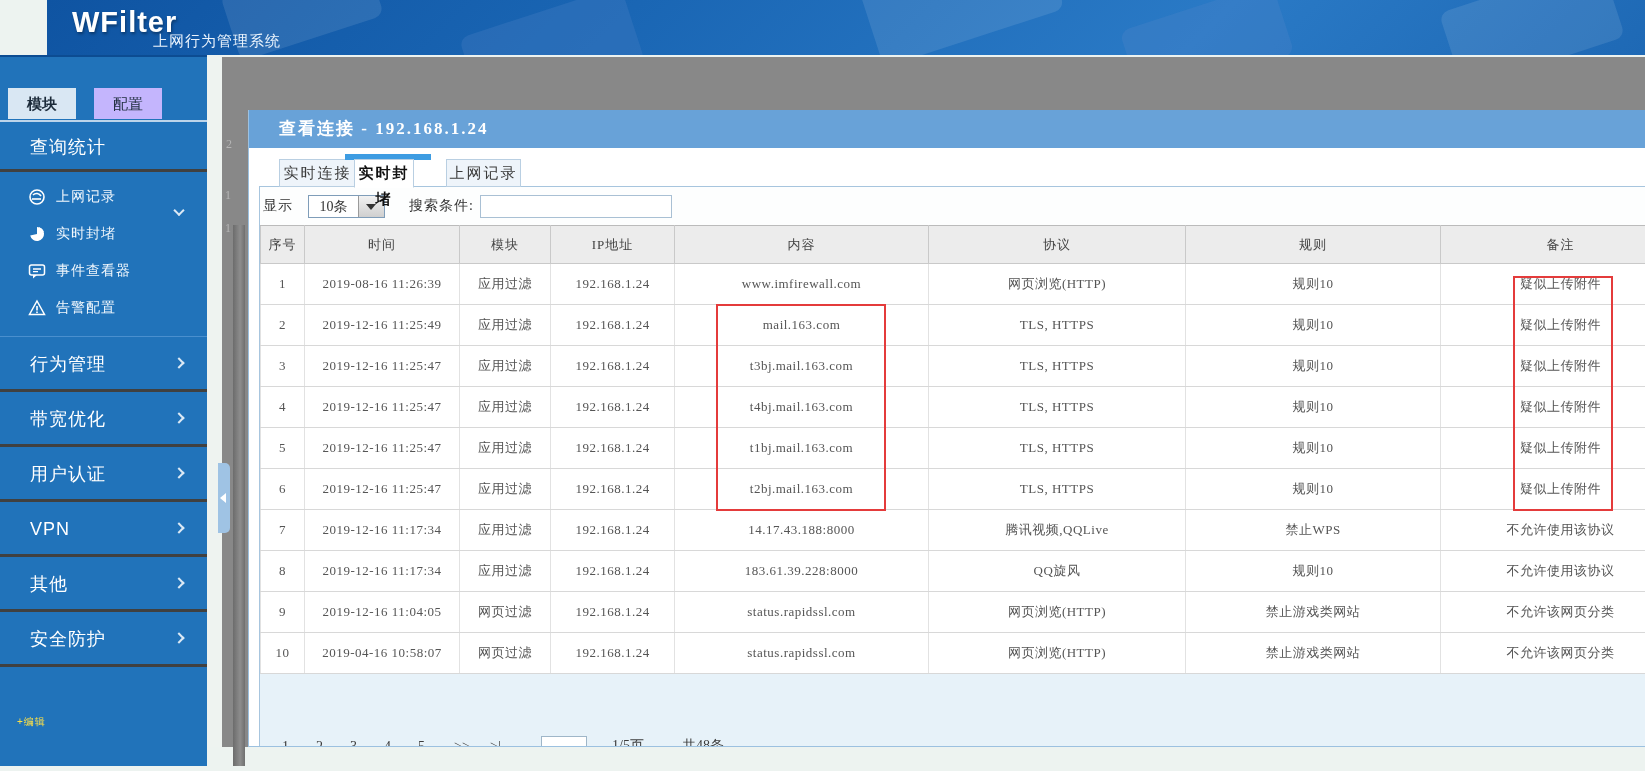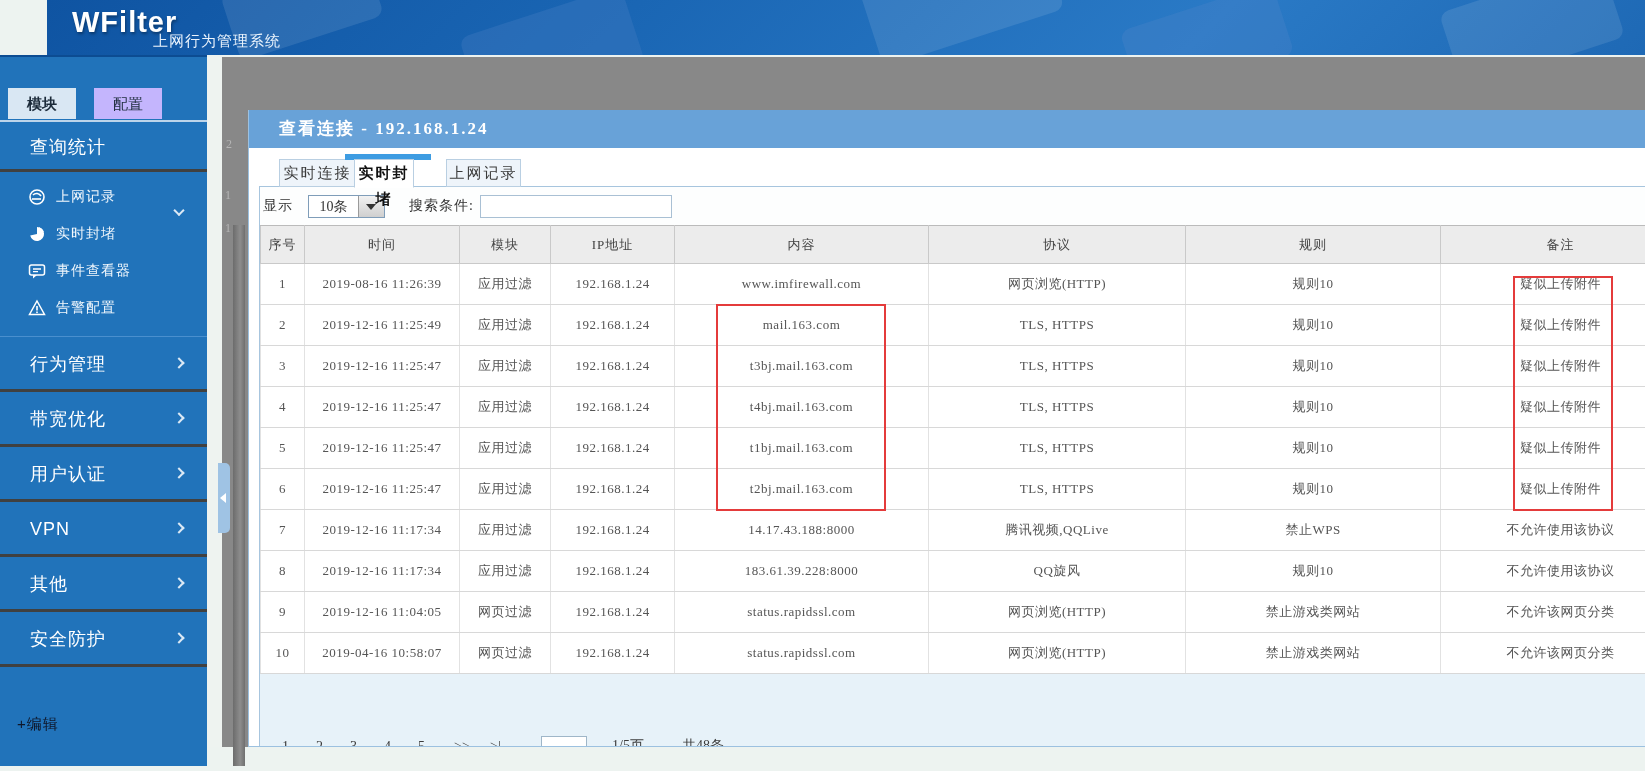--- a/index.html
+++ b/index.html
@@ -28,21 +28,21 @@
   .side-tab-line { position:absolute; left:0; top:63px; width:207px; height:2px; background:#bcd4ea; }
   .nav { position:absolute; left:0; top:65px; width:207px; }
   .nav-section { height:55px; line-height:55px; color:#fff; font-size:18px; padding-left:30px; position:relative; border-bottom:3px solid #404040; letter-spacing:1px; }
   .nav-section:first-child { height:50px; line-height:50px; }
   .chev { position:absolute; right:24px; top:50%; width:8px; height:8px; border:solid #dce9f5; border-width:0 2px 2px 0; }
   .chev.right { transform:translateY(-50%) rotate(-45deg); }
   .chev.down  { transform:translateY(-70%) rotate(45deg); }
   .subnav { border-bottom:1px solid #4a8fce; padding:6px 0 10px 0; }
   .subnav-item { height:37px; display:flex; align-items:center; color:#f2f8fd; font-size:14px; padding-left:27px; letter-spacing:1px; }
   .subnav-item .ico { width:20px; height:18px; margin-right:9px; display:inline-flex; align-items:center; justify-content:center; }
-  .edit-link { position:absolute; left:17px; top:658px; color:#0f172a; font-size:15px; letter-spacing:1px; }
+  .edit-link { position:absolute; left:17px; top:658px; color:#fde047; font-size:10px; letter-spacing:1px; }
 
   
   .collapse-handle { position:absolute; left:218px; top:463px; width:12px; height:70px; background:#9fc3e4; border-radius:0 5px 5px 0; z-index:3; }
   .collapse-handle .tri { position:absolute; left:2px; top:30px; width:0; height:0; border-top:5px solid transparent; border-bottom:5px solid transparent; border-right:6px solid #ffffff; }
 
   
   .main-strip { position:absolute; left:207px; top:57px; width:15px; height:714px; background:#eef3f0; }
   .overlay { position:absolute; left:222px; top:57px; width:1423px; height:690px; background:#888888; }
   .under-home { position:absolute; left:232px; top:92px; width:22px; height:18px; }
   .under-home .roof { position:absolute; left:0; top:0; width:0; height:0; border-left:11px solid transparent; border-right:11px solid transparent; border-bottom:9px solid #4f4f4f; }

